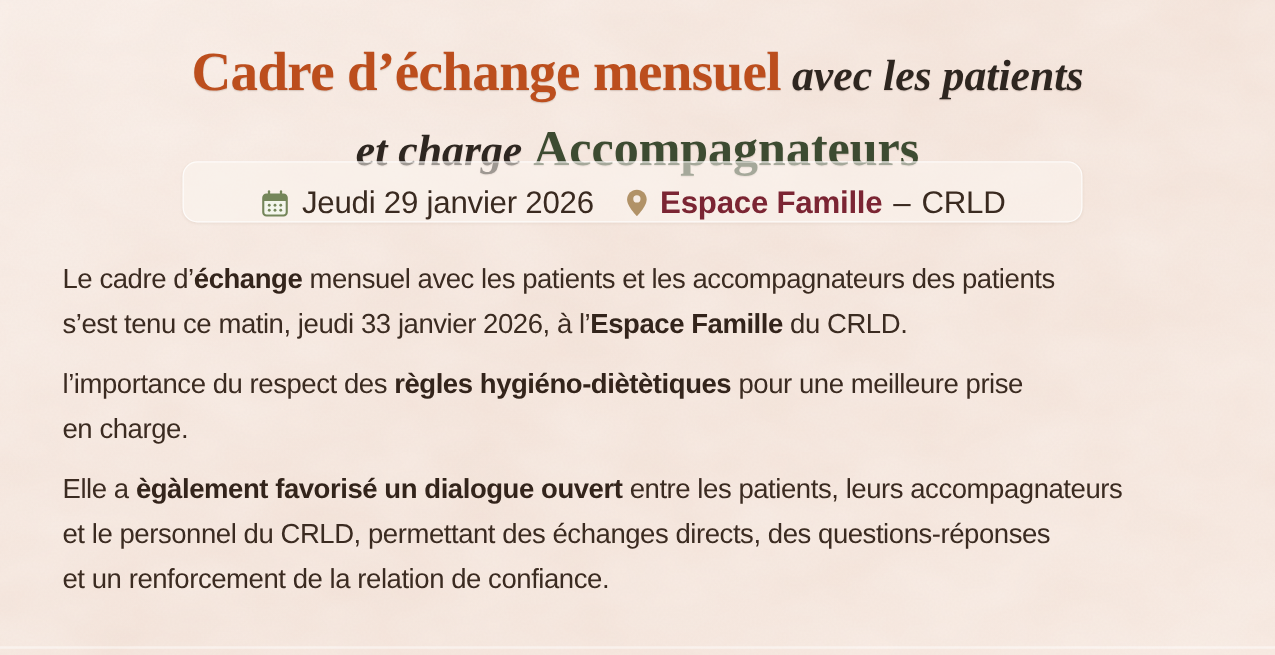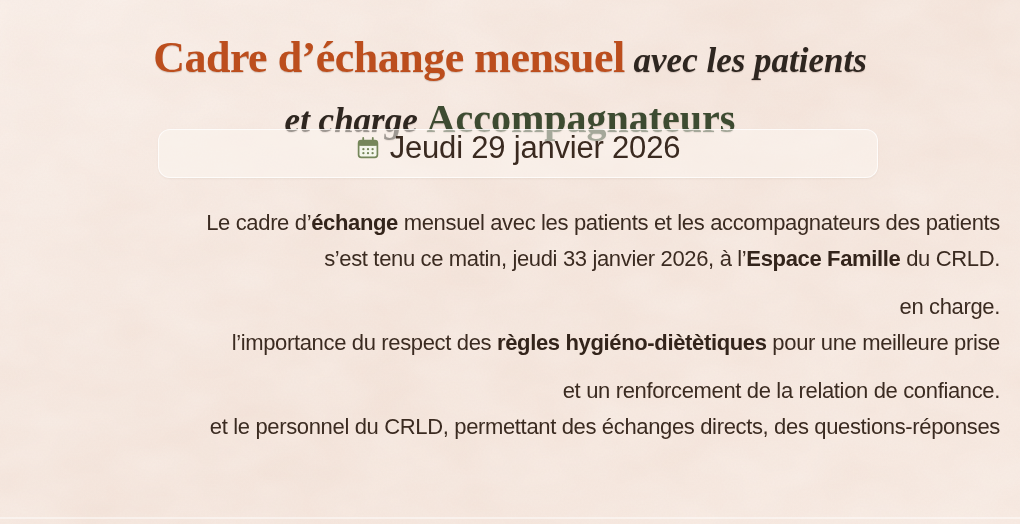--- a/index.html
+++ b/index.html
@@ -24,34 +24,34 @@
   .t-accent{font-weight:700;font-size:44px;color:#bc4e1d;letter-spacing:-.5px;}
   .t-italic{font-style:italic;font-size:35px;color:#2e2620;}
   .t-green{font-weight:700;font-size:40px;color:#3d4b31;}
 
   
   .meta{
     position:absolute;left:146px;top:129px;width:718px;height:47px;
     border-radius:12px;background:rgba(251,245,240,.55);
     border:1px solid rgba(255,255,255,.75);
     box-shadow:0 1px 2px rgba(120,90,70,.08);
-    display:flex;align-items:flex-start;justify-content:center;gap:26px;
-    font-size:31px;letter-spacing:-.2px;color:#3a2a20;margin-left:12px;
+    display:flex;align-items:flex-end;justify-content:center;gap:26px;
+    font-size:25px;letter-spacing:-.2px;color:#3a2a20;
   }
   .meta-group{display:flex;align-items:center;gap:10px;}
   .loc-name{font-weight:700;color:#7b2533;}
   .sep{margin:0 2px;}
   .icon{display:inline-flex;flex:none;}
 
   
   .content{
     position:absolute;left:50px;top:205px;width:950px;
     font-size:22px;line-height:36px;letter-spacing:-.35px;color:#3b2b21;
   }
-  .para{margin:0 0 12px 0;text-align:right;}
+  .para{margin:0 0 12px 0;}
   .b{font-weight:700;color:#33241b;}
 </style>
 </head>
 <body>
 
 <div class="page">
 
   <svg class="texture" width="1020" height="524" aria-hidden="true">
     <filter id="mottle">
       <feTurbulence type="fractalNoise" baseFrequency="0.014 0.022" numOctaves="3" seed="11" stitchTiles="stitch"></feTurbulence>
@@ -84,31 +84,45 @@
               <circle cx="12" cy="13.2" r="1.15"></circle>
               <circle cx="16.6" cy="13.2" r="1.15"></circle>
             <circle cx="7.4" cy="17.2" r="1.15"></circle>
               <circle cx="12" cy="17.2" r="1.15"></circle>
               <circle cx="16.6" cy="17.2" r="1.15"></circle>
           </g>
         </svg>
       </span>
       <span>Jeudi 29 janvier 2026</span>
     </div>
+    <div class="meta-group">
+      <span class="icon">
+        <svg width="17" height="23" viewBox="0 0 20 27">
+          <path d="M10 .8 C4.8 .8 .8 4.9 .8 10 c0 6.6 9.2 15.6 9.2 15.6 s9.2 -9 9.2 -15.6 C19.2 4.9 15.2 .8 10 .8 z" fill="#b19267"></path>
+          <circle cx="10" cy="9.6" r="3.4" fill="#f6ece4"></circle>
+        </svg>
+      </span>
+      <span>
+        <span class="loc-name">Espace Famille</span>
+        <span class="sep">–</span>
+        <span>CRLD</span>
+      </span>
+    </div>
   </div>
 
   <main class="content">
     <p class="para">
         <span class="rich-line"><span>Le cadre d’</span><span class="b">échange</span><span> mensuel avec les patients et les accompagnateurs des patients</span></span>
         <span class="rich-line"><span>s’est tenu ce matin, jeudi 33 janvier 2026, à l’</span><span class="b">Espace Famille</span><span> du CRLD.</span></span>
       </p>
     <p class="para">
+        <span class="rich-line"><span>l’importance du respect des </span><span class="b">règles hygiéno-diètètiques</span><span> pour une meilleure prise</span></span>
         <span class="rich-line"><span>en charge.</span></span>
-        <span class="rich-line"><span>l’importance du respect des </span><span class="b">règles hygiéno-diètètiques</span><span> pour une meilleure prise</span></span>
       </p>
     <p class="para">
+        <span class="rich-line"><span>Elle a </span><span class="b">ègàlement favorisé un dialogue ouvert</span><span> entre les patients, leurs accompagnateurs</span></span>
+        <span class="rich-line"><span>et le personnel du CRLD, permettant des échanges directs, des questions-réponses</span></span>
         <span class="rich-line"><span>et un renforcement de la relation de confiance.</span></span>
-        <span class="rich-line"><span>et le personnel du CRLD, permettant des échanges directs, des questions-réponses</span></span>
       </p>
   </main>
 
   <div class="bottom-glow"></div>
 </div>
 
 </body></html>

